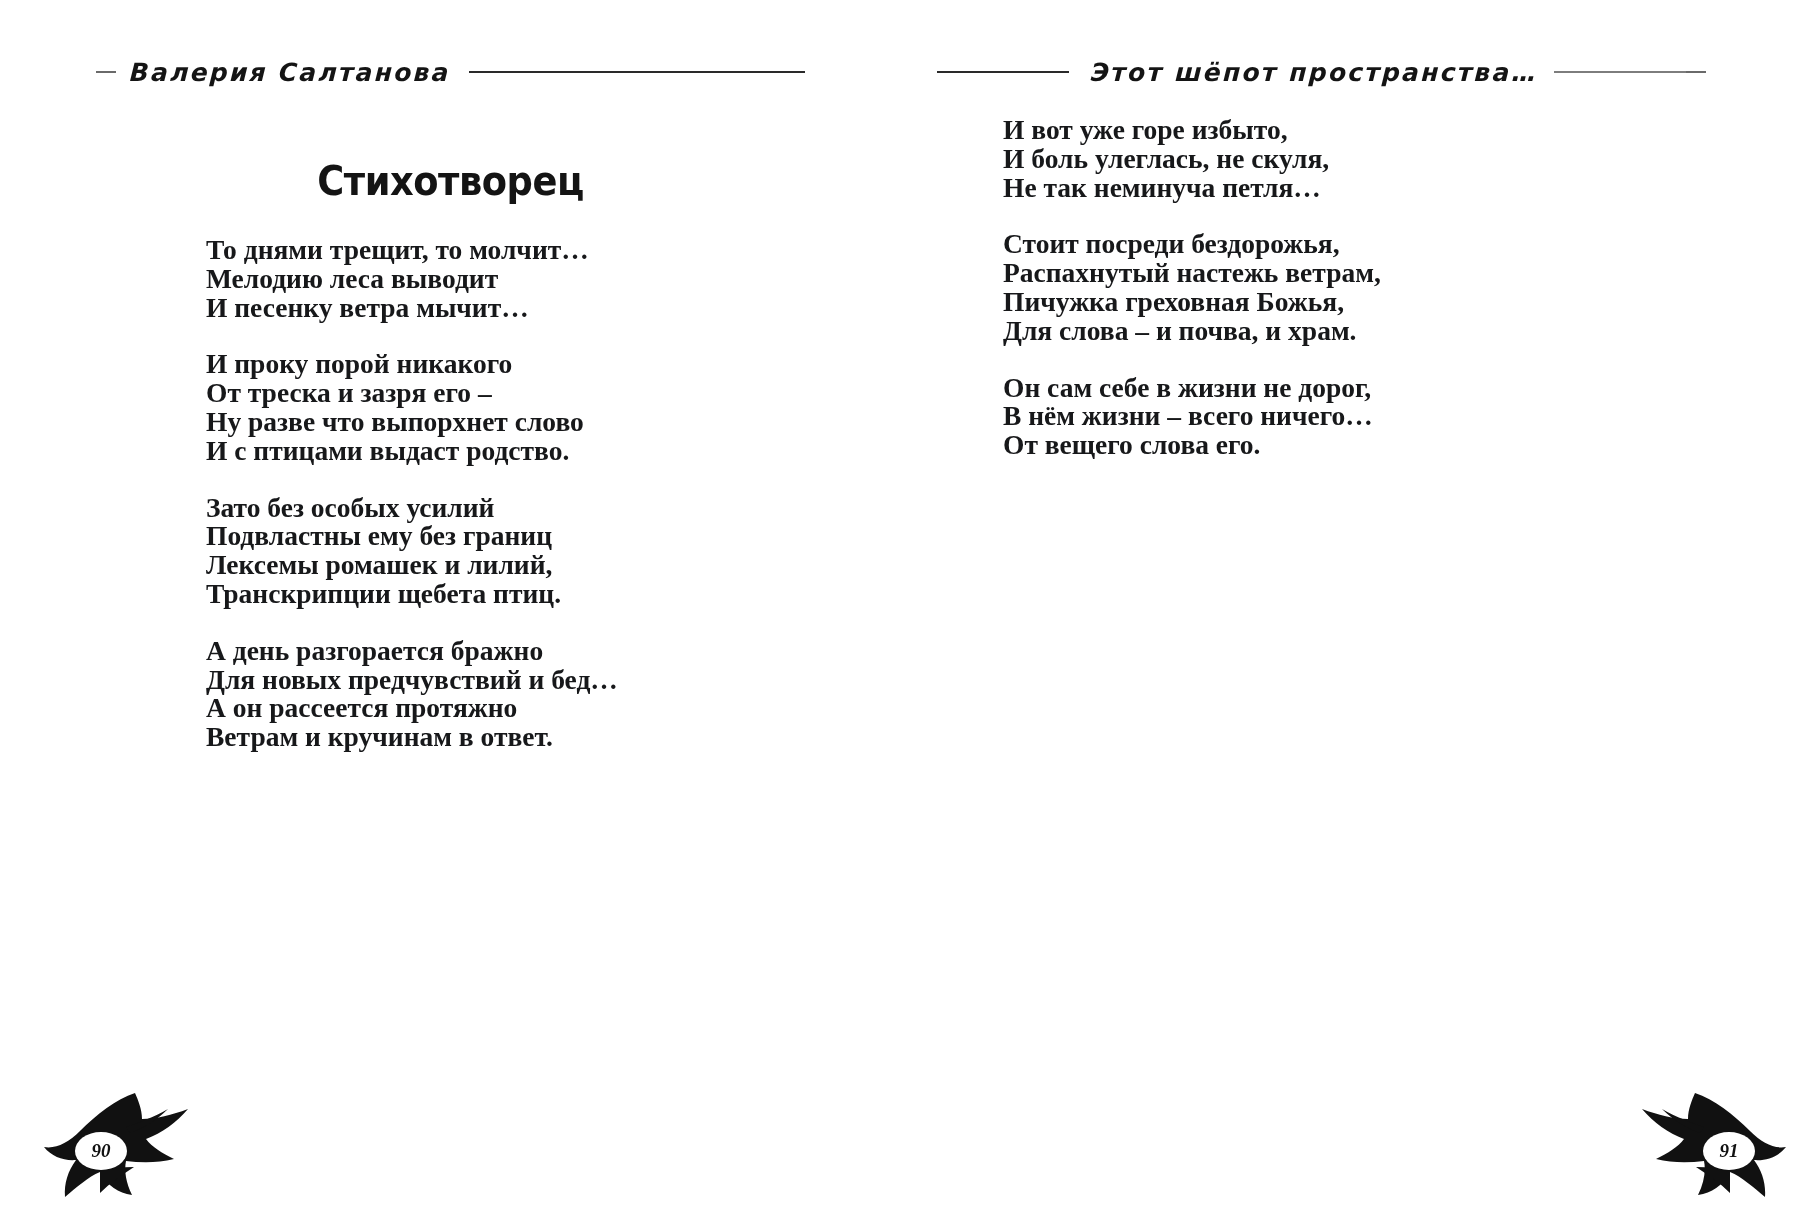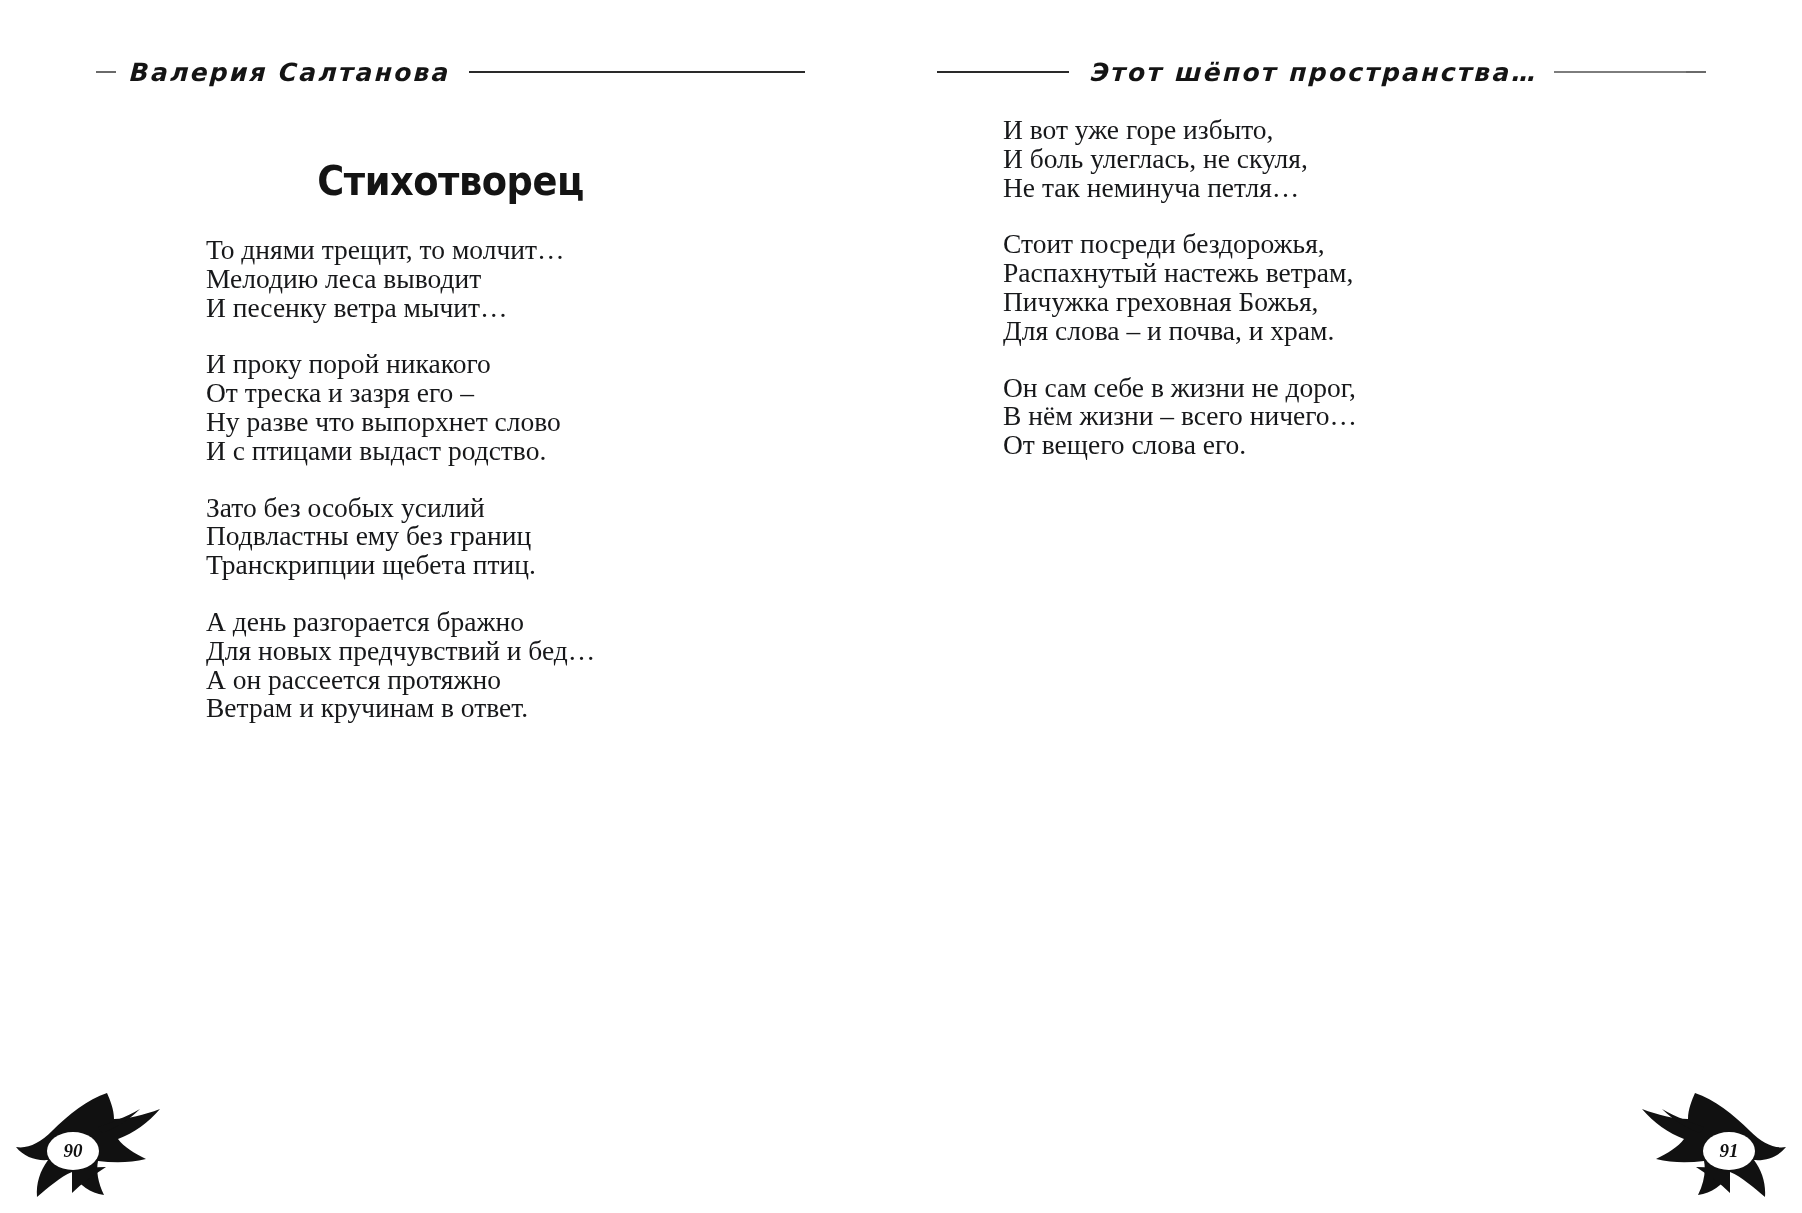--- a/index.html
+++ b/index.html
@@ -109,36 +109,37 @@
     left: 206px;
     top: 236px;
   }
   .page-right .poem-body {
     left: 102px;
     top: 116px;
   }
 
   .stanza {
     margin: 0 0 28px 0;
+    font-weight: bold;
   }
   .stanza:last-child { margin-bottom: 0; }
 
   .verse-line {
     display: block;
     height: 28.8px;
   }
 
   
   .folio {
     position: absolute;
     bottom: 10px;
     width: 180px;
     height: 116px;
   }
-  .page-left .folio { left: 10px; }
+  .page-left .folio { left: 38px; }
   .page-right .folio { right: 10px; }
   .page-right .folio .bird-wrap { transform: scaleX(-1); }
 
   .bird-wrap {
     position: absolute;
     inset: 0;
   }
   .bird-wrap svg {
     position: absolute;
     left: 0;
@@ -191,20 +192,21 @@
       </p>
       <p class="stanza">
         <span class="verse-line">И проку порой никакого</span>
         <span class="verse-line">От треска и зазря его –</span>
         <span class="verse-line">Ну разве что выпорхнет слово</span>
         <span class="verse-line">И с птицами выдаст родство.</span>
       </p>
       <p class="stanza">
         <span class="verse-line">Зато без особых усилий</span>
         <span class="verse-line">Подвластны ему без границ</span>
+        <span class="verse-line">Лексемы ромашек и лилий,</span>
         <span class="verse-line">Транскрипции щебета птиц.</span>
       </p>
       <p class="stanza">
         <span class="verse-line">А день разгорается бражно</span>
         <span class="verse-line">Для новых предчувствий и бед…</span>
         <span class="verse-line">А он рассеется протяжно</span>
         <span class="verse-line">Ветрам и кручинам в ответ.</span>
       </p>
     </div>
 

